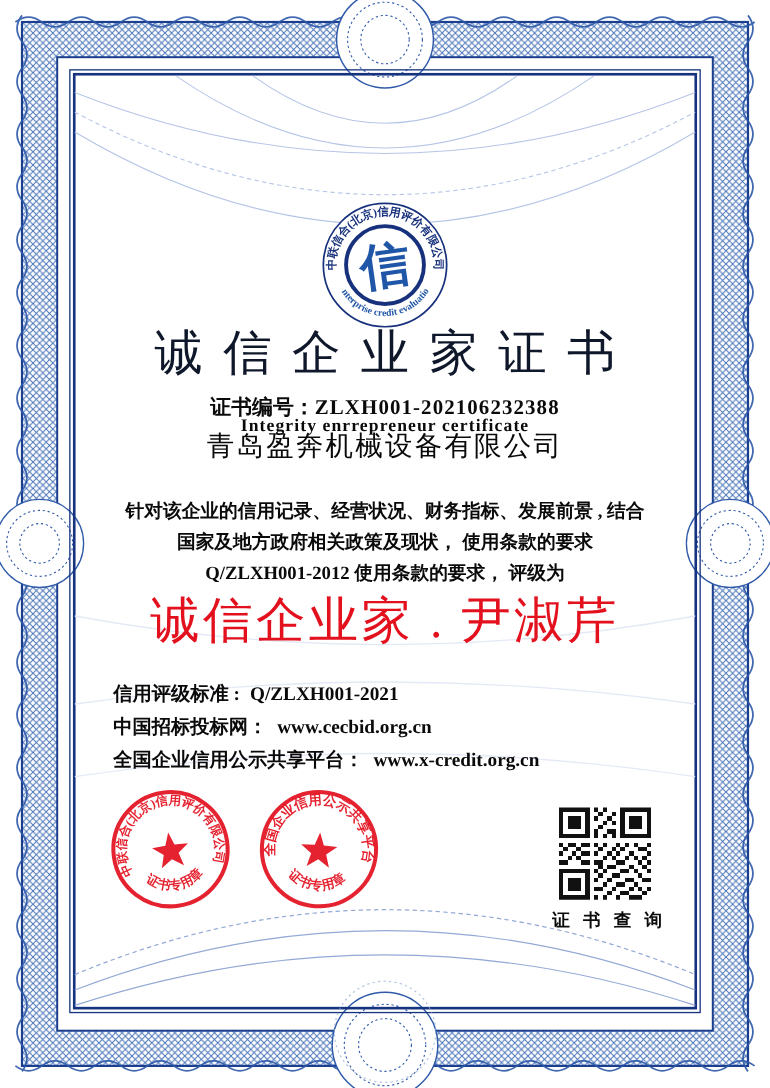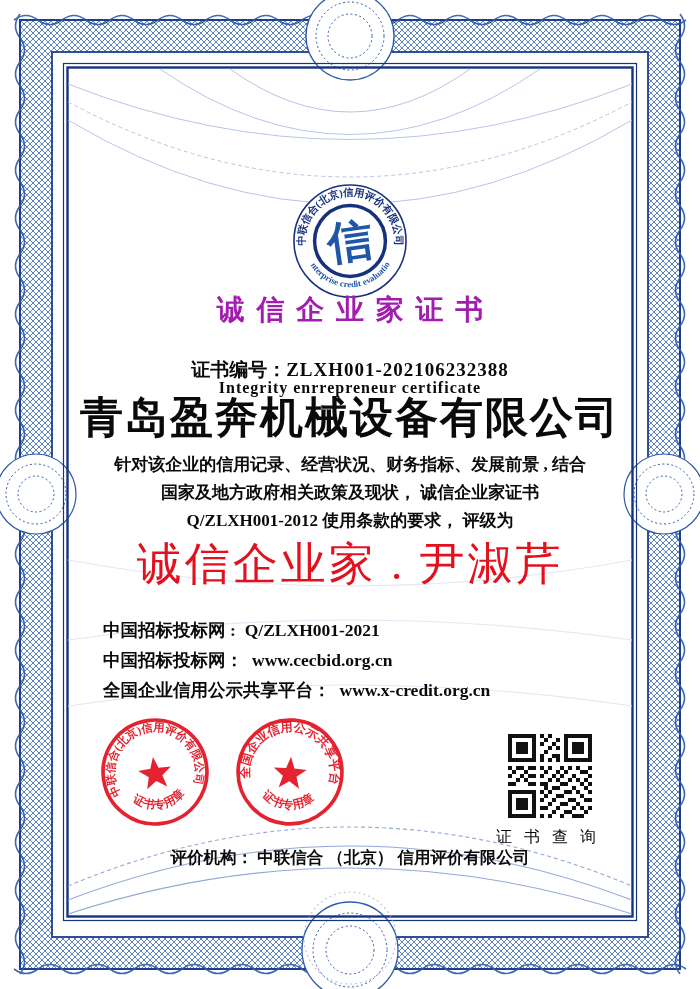--- a/index.html
+++ b/index.html
@@ -3,35 +3,35 @@
 <meta charset="utf-8">
 <style>
   html,body{margin:0;padding:0;background:#ffffff;}
   .cert{position:relative;width:700px;height:989px;background:#fff;overflow:hidden;
         font-family:"Liberation Serif","DejaVu Serif",serif;color:#0a0a0a;}
   .cert svg{display:block;}
   .layer{position:absolute;left:0;top:0;width:700px;height:989px;pointer-events:none;}
   .abs{position:absolute;}
   .ctr{left:66px;width:568px;text-align:center;}
   .logo-wrap{left:291px;top:182px;width:118px;height:118px;}
-  .title-cn{top:291px;font-size:28px;font-weight:700;letter-spacing:0.42em;text-indent:0.42em;color:#a21caf;}
+  .title-cn{top:291px;font-size:44px;font-weight:400;letter-spacing:0.42em;text-indent:0.42em;color:#0f172a;}
   .title-en{top:347px;font-size:16px;font-weight:700;letter-spacing:1px;margin-top:32px;}
   .certno{top:357px;font-size:19px;font-weight:700;}
   .certno .v{margin-left:0;letter-spacing:1px;}
-  .company{top:389px;font-size:43px;font-weight:700;letter-spacing:2px;}
+  .company{top:389px;font-size:25px;font-weight:400;letter-spacing:2px;}
   .statement{top:451px;font-size:17px;font-weight:700;line-height:28px;text-align:center;}
   .award{top:534px;font-size:45px;font-weight:400;color:#e3101e;letter-spacing:3px;}
   .details{left:103px;top:615px;font-size:17.5px;font-weight:700;line-height:30px;}
   .details .row{white-space:nowrap;}
   .details .v{margin-left:9px;}
   .seal{width:112px;height:112px;}
   .seal-a{left:99px;top:716px;transform:rotate(-8deg);}
   .seal-b{left:234px;top:716px;transform:rotate(4deg);}
   .qr{left:508px;top:734px;width:84px;height:84px;}
-  .qr-caption{left:496px;top:827px;width:110px;text-align:left;font-size:16px;font-weight:400;letter-spacing:4px;}
+  .qr-caption{left:496px;top:827px;width:110px;text-align:right;font-size:16px;font-weight:700;letter-spacing:4px;}
   .issuer-line{top:847px;font-size:16.5px;font-weight:700;}
 </style>
 </head>
 <body>
 
 <div class="cert">
 
   <svg class="layer" width="700" height="989" viewBox="0 0 700 989">
     <defs>
       <pattern id="net" width="6" height="6" patternUnits="userSpaceOnUse">
@@ -118,29 +118,29 @@
 
   <div class="abs ctr title-cn">诚信企业家证书</div>
   <div class="abs ctr title-en">Integrity enrrepreneur certificate</div>
   <div class="abs ctr certno">
     <span>证书编号：</span><span class="v">ZLXH001-202106232388</span>
   </div>
   <div class="abs ctr company">青岛盈奔机械设备有限公司</div>
 
   <div class="abs ctr statement">
     <div>针对该企业的信用记录、经营状况、财务指标、发展前景 , 结合</div>
-    <div>国家及地方政府相关政策及现状， 诚信企业家证书</div>
+    <div>国家及地方政府相关政策及现状， 使用条款的要求</div>
     <div>Q/ZLXH001-2012 使用条款的要求， 评级为</div>
   </div>
 
   <div class="abs ctr award">诚信企业家 . 尹淑芹</div>
 
   <div class="abs details">
     <div class="row">
-      <span>中国招标投标网 :</span><span class="v">Q/ZLXH001-2021</span>
+      <span>信用评级标准 :</span><span class="v">Q/ZLXH001-2021</span>
     </div>
     <div class="row">
       <span>中国招标投标网：</span><span class="v">www.cecbid.org.cn</span>
     </div>
     <div class="row">
       <span>全国企业信用公示共享平台：</span><span class="v">www.x-credit.org.cn</span>
     </div>
   </div>
 
   <div class="abs seal seal-a">
@@ -203,15 +203,14 @@
                  M8 16h1v1h-1zM11 16h1v1h-1zM15 16h1v1h-1zM16 16h1v1h-1zM19 16h1v1h-1zM20 16h1v1h-1z
                  M10 17h1v1h-1zM13 17h1v1h-1zM14 17h1v1h-1zM17 17h1v1h-1z
                  M8 18h1v1h-1zM9 18h1v1h-1zM12 18h1v1h-1zM16 18h1v1h-1zM18 18h1v1h-1zM20 18h1v1h-1z
                  M11 19h1v1h-1zM14 19h1v1h-1zM15 19h1v1h-1zM19 19h1v1h-1z
                  M8 20h1v1h-1zM10 20h1v1h-1zM13 20h1v1h-1zM16 20h1v1h-1zM17 20h1v1h-1zM18 20h1v1h-1z"></path>
       </g>
     </svg>
   </div>
   <div class="abs qr-caption">证 书 查 询</div>
 
-  <div class="abs ctr issuer-line">评价机构： 中联信合 （北京） 信用评价有限公司</div>
 
 </div>
 
 </body></html>

